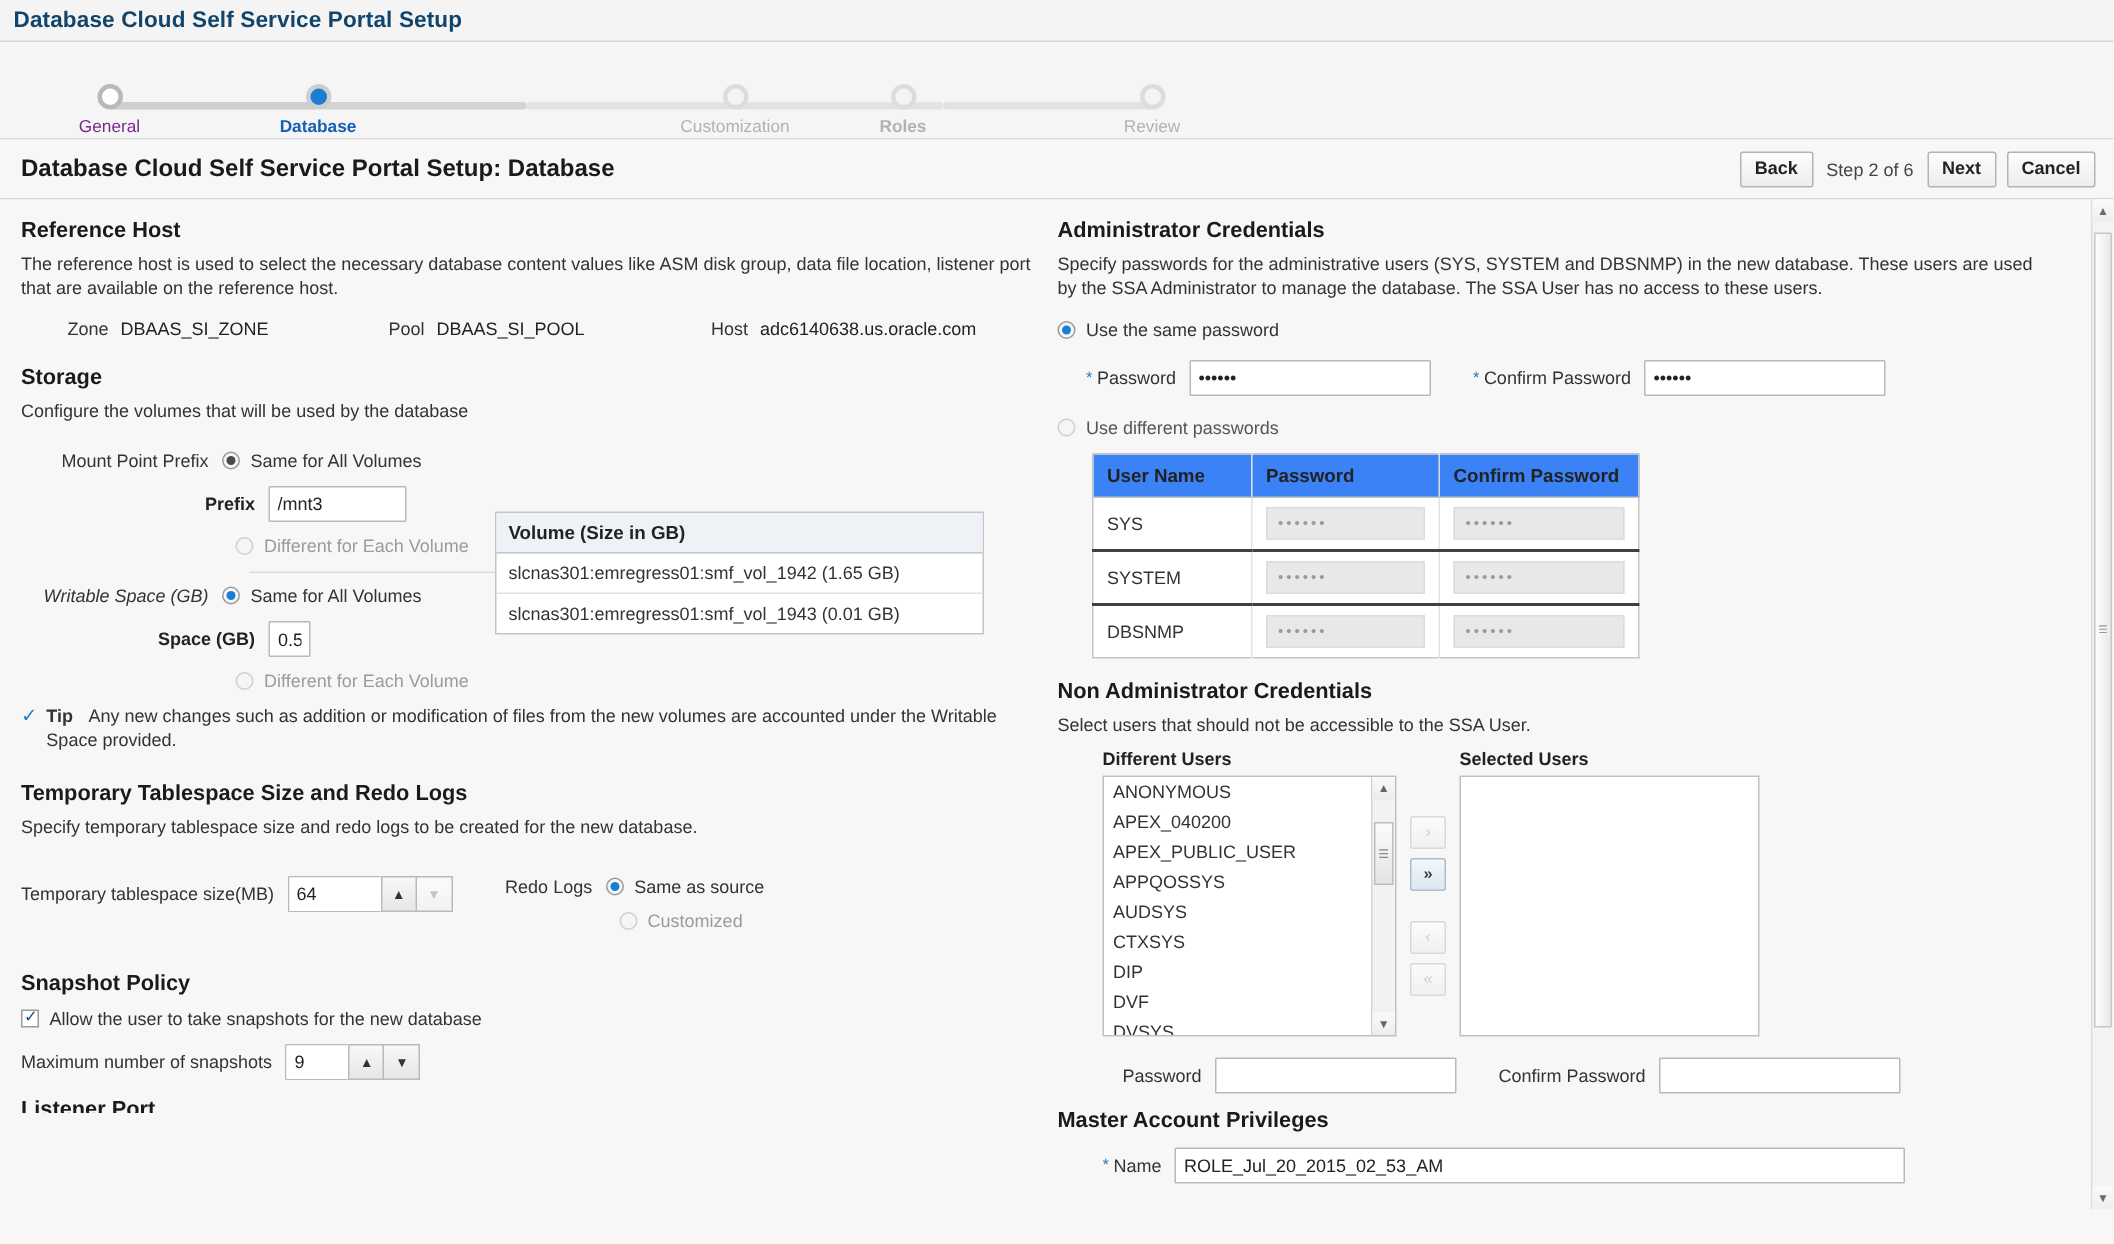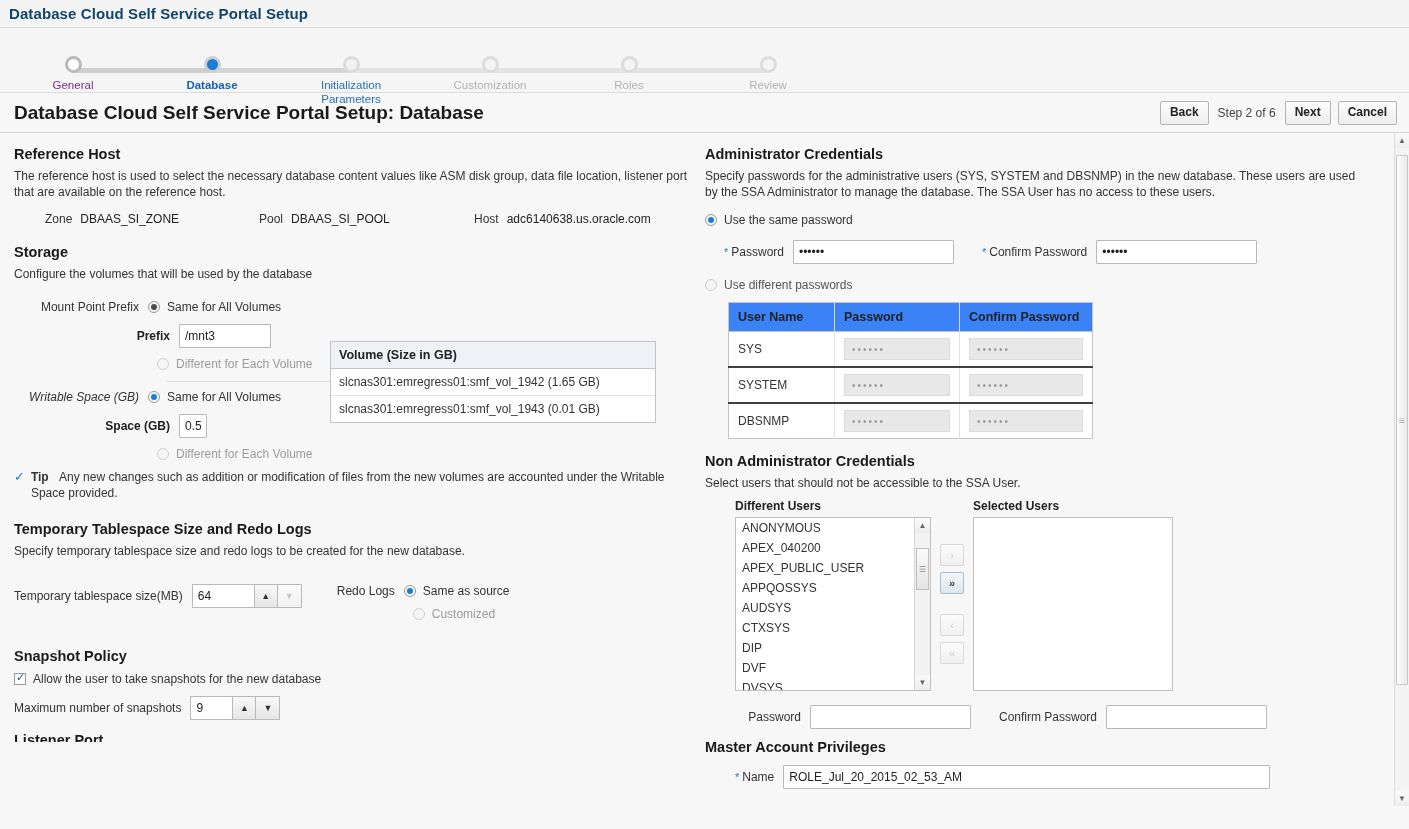--- a/index.html
+++ b/index.html
@@ -85,21 +85,21 @@
   
   #page-header {
     height: 40px;
     display: flex;
     align-items: center;
     padding: 0 12px 0 14px;
     border-bottom: 1px solid #d6d6d6;
     background: #f7f7f7;
   }
   #page-title {
-    font-size: 19px;
+    font-size: 16px;
     font-weight: bold;
     color: #1a1a1a;
     flex: 1;
   }
   .hdr-controls { display: flex; align-items: center; gap: 7px; }
   .btn {
     background: linear-gradient(#fdfdfd, #ededed);
     border: 1px solid #b4b4b4;
     border-radius: 2px;
     padding: 3px 9px 4px;
@@ -365,29 +365,25 @@
     <div class="train-line" style="left:629px; width:139px; background:#e3e3e3;"></div>
 
     <div class="train-step visited" style="left:73px;">
       <div class="train-dot"></div>
       <div class="train-label">General</div>
     </div>
     <div class="train-step current" style="left:212px;">
       <div class="train-dot"></div>
       <div class="train-label">Database</div>
     </div>
-    <div class="train-step active-link" style="left:351px;">
-      <div class="train-dot" style="border-color:#dcdcdc;background:#f2f2f2;"></div>
-      <div class="train-label">Initialization Parameters</div>
-    </div>
     <div class="train-step future" style="left:490px;">
       <div class="train-dot"></div>
       <div class="train-label">Customization</div>
     </div>
-    <div class="train-step future" style="left:629px;">
+    <div class="train-step future" style="left:602px;font-weight:bold;">
       <div class="train-dot"></div>
       <div class="train-label">Roles</div>
     </div>
     <div class="train-step future" style="left:768px;">
       <div class="train-dot"></div>
       <div class="train-label">Review</div>
     </div>
   </div>
 </div>
 

